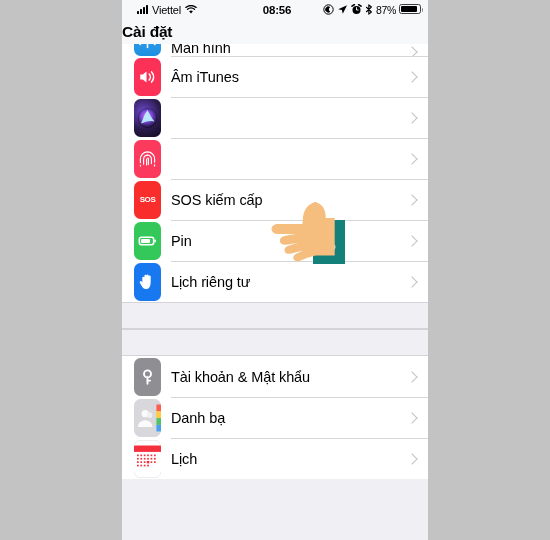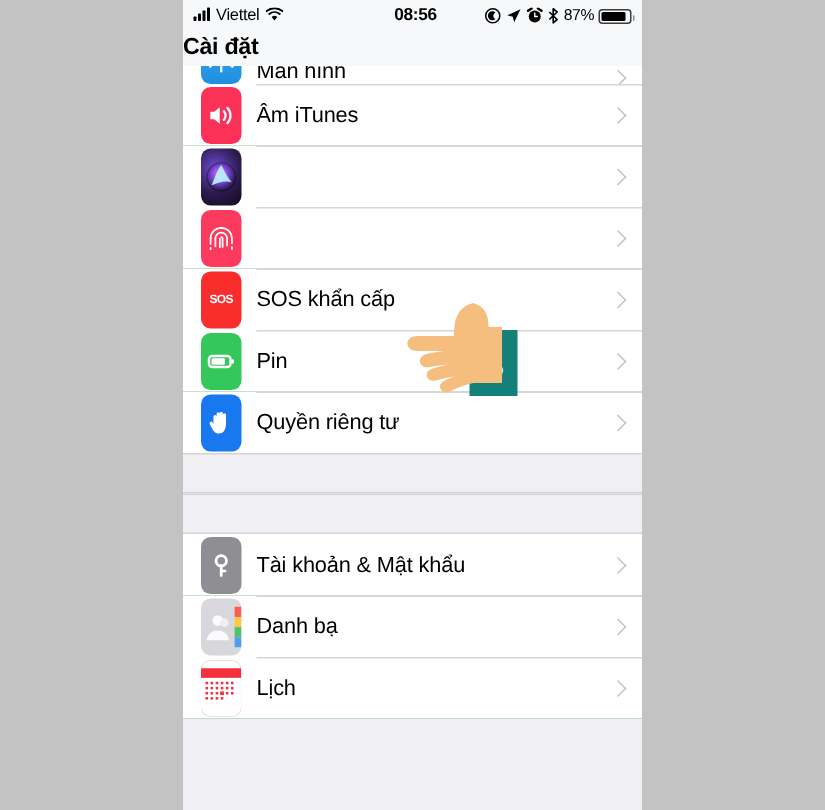--- a/index.html
+++ b/index.html
@@ -28,42 +28,42 @@
 
   
   #status-bar {
     position: relative;
     height: 19px;
     background: #f7f8fa;
     display: flex;
     align-items: center;
     font-size: 11px;
     color: #000;
-    padding: 0 7px 0 7px;
+    padding: 0 7px 0 15px;
     box-sizing: border-box;
     gap: 44px;
   }
   .sb-left {
     display: flex;
     align-items: center;
     gap: 4px;
     flex: 0 0 auto;
   }
   .sb-center {
     position: absolute;
     left: 4px; right: 0;
     text-align: center;
     font-size: 11.5px;
     font-weight: bold;
     letter-spacing: -0.2px;
   }
   .sb-right {
     margin-left: auto;
     display: flex;
-    align-items: flex-end;
+    align-items: flex-start;
     gap: 3px;
     z-index: 2;
   }
   .bars {
     display: inline-flex;
     align-items: flex-end;
     gap: 1px;
     height: 9px;
   }
   .bars i {
@@ -120,21 +120,21 @@
   
   #list {
     position: absolute;
     top: 44px;
     left: 0;
     right: 0;
     bottom: 0;
     background: #efeff4;
     overflow: hidden;
   }
-  .group { background: #15803d; }
+  .group { background: #a3a3a3; }
   .gap { height: 25px; background: #efeff4;
          border-top: 0.5px solid #d3d3d8;
          border-bottom: 0.5px solid #d3d3d8; }
 
   .row {
     position: relative;
     height: 41px;
     display: flex;
     align-items: center;
     padding-left: 12px;
@@ -318,21 +318,21 @@
             </g>
           </svg>
         </div>
         <div class="chev"></div>
       </div>
 
       <div class="row">
         <div class="icon-box ic-sos">
           <span class="sos-text">SOS</span>
         </div>
-        <div class="label">SOS khẩn cấp</div>
+        <div class="label">SOS kiếm cấp</div>
         <div class="chev"></div>
       </div>
 
       <div class="row">
         <div class="icon-box ic-battery">
           <svg class="glyph" viewBox="0 0 27 27">
             <rect x="5.3" y="9.8" width="14.4" height="7.4" rx="2.2" fill="none" stroke="#fff" stroke-width="1.6"></rect>
             <rect x="7" y="11.4" width="9" height="4.2" rx="1" fill="#fff"></rect>
             <rect x="20.4" y="12" width="1.5" height="3" rx="0.7" fill="#fff"></rect>
           </svg>
@@ -340,21 +340,21 @@
         <div class="label">Pin</div>
         <div class="chev"></div>
       </div>
 
       <div class="row">
         <div class="icon-box ic-privacy">
           <svg class="glyph" viewBox="0 0 27 27">
             <path d="M8.3 14.2 V9.2 a1.05 1.05 0 0 1 2.1 0 V7.3 a1.05 1.05 0 0 1 2.1 0 V7.1 a1.05 1.05 0 0 1 2.1 0 V8.1 a1.05 1.05 0 0 1 2.1 0 v5.1 c0 4.4 -1.4 7.3 -4.6 7.3 c-2.6 0 -3.7 -1.5 -4.7 -3.4 l-1.6 -2.9 a1.1 1.1 0 0 1 1.9 -1.1 Z" fill="#fff"></path>
           </svg>
         </div>
-        <div class="label">Quyền riêng tư</div>
+        <div class="label">Lịch riêng tư</div>
         <div class="chev"></div>
       </div>
     </div>
 
     <div class="gap"></div>
 
 
     <div class="gap"></div>
 
     <div class="group">

